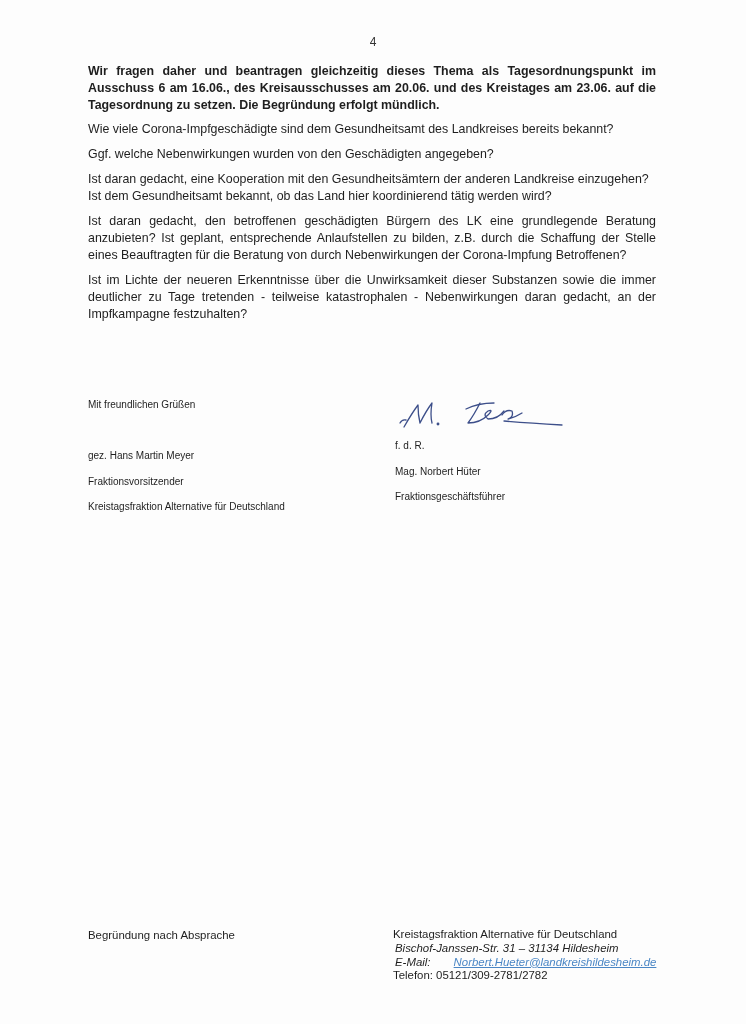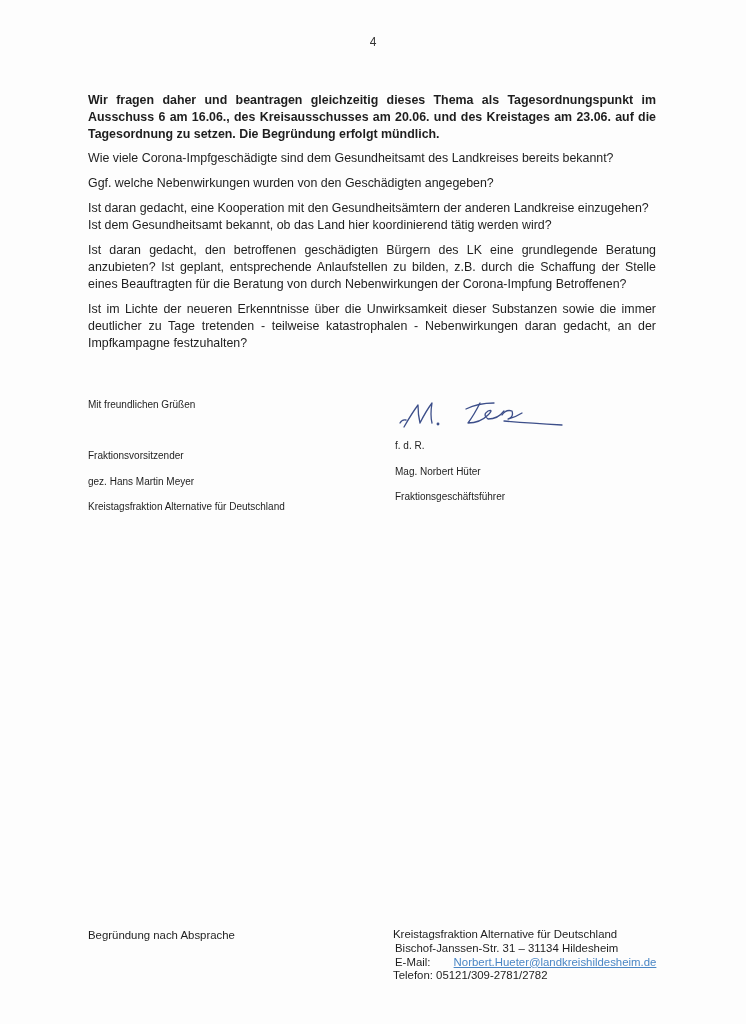--- a/index.html
+++ b/index.html
@@ -34,21 +34,20 @@
       line-height: 17px;
     }
     .para {
       margin: 0 0 8px 0;
       text-align: justify;
     }
     .para.bold {
       font-weight: bold;
       margin-bottom: 7px;
       line-height: 17px;
-      margin-top: 29px;
     }
     .para.left { text-align: left; }
     .sig-block {
       position: absolute;
       font-size: 10px;
       line-height: 17px;
     }
     .greeting { left: 88px; top: 396px; }
     .left-col { left: 88px; top: 447px; }
     .right-col { left: 395px; top: 437px; }
@@ -68,21 +67,21 @@
       line-height: 14px;
     }
     .footer-right {
       position: absolute;
       left: 393px;
       top: 928px;
       font-size: 11.4px;
       line-height: 13.8px;
     }
     .footer-right div { white-space: nowrap; }
-    .footer-right .indent { padding-left: 2px; }
+    .footer-right .indent { padding-left: 2px; font-style: italic; }
     .email-link {
       color: #4a86c5;
       text-decoration: underline;
       padding-left: 20px;
     }
   </style>
 </head>
 <body>
 
 <div class="page-number">4</div>
@@ -106,22 +105,22 @@
       <circle cx="40" cy="31" r="0.8" fill="#3d4f8a"></circle>
       <path d="M68 16 Q80 10 96 10"></path>
       <path d="M82 10 Q76 22 70 30 Q82 30 90 22 Q96 16 90 18 Q84 22 90 26 Q100 26 106 18"></path>
       <path d="M104 22 Q108 16 114 18 Q116 24 110 26 Q118 24 124 20"></path>
       <path d="M106 28 Q130 30 164 32"></path>
     </g>
   </svg>
 </div>
 
 <div class="sig-block left-col">
+  <div class="sig-line">gez. Hans Martin Meyer</div>
   <div class="sig-line">Fraktionsvorsitzender</div>
-  <div class="sig-line">gez. Hans Martin Meyer</div>
   <div class="sig-line">Kreistagsfraktion Alternative für Deutschland</div>
 </div>
 
 <div class="sig-block right-col">
   <div class="sig-line">f. d. R.</div>
   <div class="sig-line">Mag. Norbert Hüter</div>
   <div class="sig-line">Fraktionsgeschäftsführer</div>
 </div>
 
 <div class="footer-left">Begründung nach Absprache</div>

